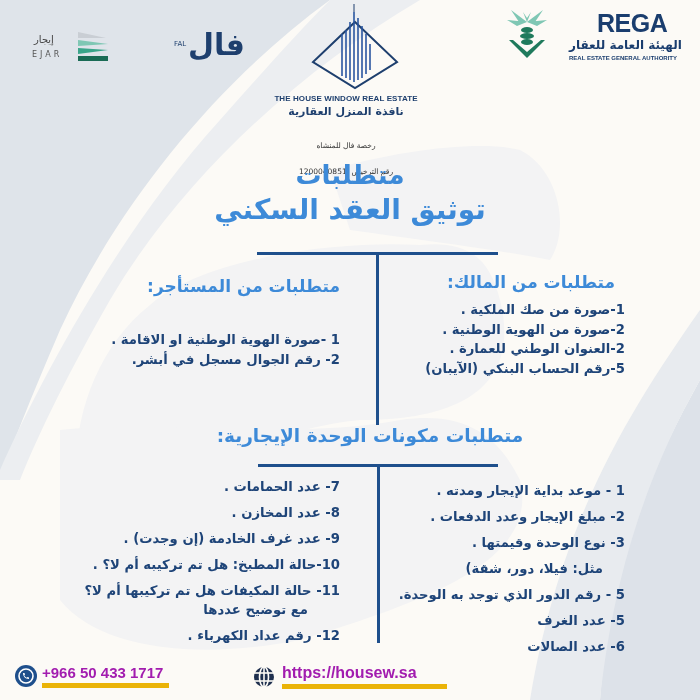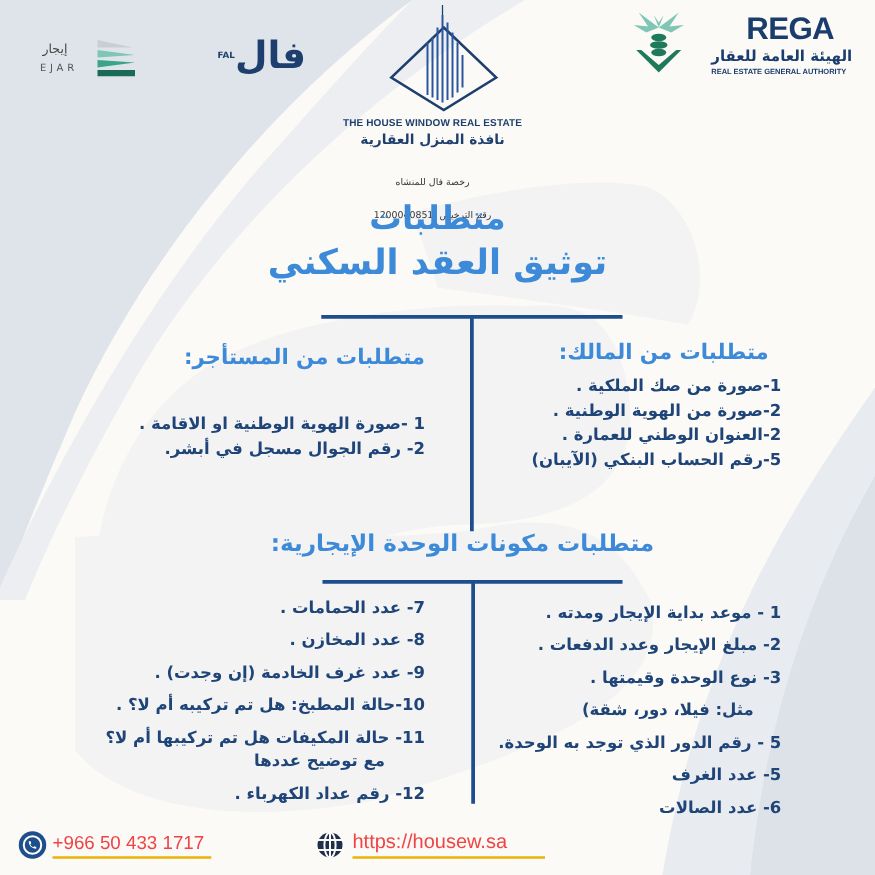--- a/index.html
+++ b/index.html
@@ -15,21 +15,21 @@
 
   .layer { position: absolute; z-index: 2; }
 
   
   .ejar { left: 30px; top: 30px; width: 80px; height: 36px; }
   .ejar .ejar-ar { position: absolute; left: 4px; top: 4px; font-size: 10px; color: #444; direction: rtl; }
   .ejar .ejar-en { position: absolute; left: 2px; top: 20px; font-size: 8px; letter-spacing: 3px; color: #555; font-family: "DejaVu Sans", sans-serif; }
   .ejar .ejar-mark { position: absolute; left: 46px; top: 0; width: 34px; height: 32px; }
 
   .fal { left: 172px; top: 28px; width: 75px; height: 40px; }
-  .fal .fal-en { position: absolute; left: 2px; top: 12px; font-size: 7px; color: #1e3f6e; font-weight: bold; }
+  .fal .fal-en { position: absolute; left: 2px; top: 12px; font-size: 7px; color: #1e3f6e; font-weight: normal; }
   .fal .fal-ar { position: absolute; left: 16px; top: 0px; font-size: 30px; color: #1e3f6e; font-weight: bold; direction: rtl; line-height: 34px; }
 
   .house-logo { left: 300px; top: 0px; width: 110px; height: 90px; }
   .house-text { left: 240px; top: 94px; width: 212px; text-align: center; }
   .house-en { font-size: 8px; font-weight: bold; color: #1e3f6e; font-family: "Liberation Sans", sans-serif; letter-spacing: 0.1px; }
   .house-ar { font-size: 11px; font-weight: bold; color: #1e3f6e; direction: rtl; margin-top: 2px; }
   .house-lic1 { font-size: 7.5px; color: #333; direction: rtl; margin-top: 23px; }
   .house-lic2 { font-size: 7.5px; color: #333; direction: rtl; margin-top: 17px; }
 
   .rega { left: 505px; top: 8px; width: 190px; height: 60px; }
@@ -65,21 +65,21 @@
   .unit-right .note { padding-right: 22px; }
 
   .unit-left { left: 60px; top: 474px; width: 280px; direction: rtl; }
   .unit-left .list-item { line-height: 26px; }
   .unit-left .wrap { white-space: normal; line-height: 19px; padding: 3px 0 4px; }
   .unit-left .wrap-2 { padding-right: 32px; display: block; }
 
   
   .footer { left: 0; top: 660px; width: 700px; height: 40px; z-index: 2; }
   .f-item { position: absolute; top: 4px; display: flex; align-items: center; }
-  .f-text { font-family: "Liberation Sans", sans-serif; font-weight: normal; color: #ef4444; border-bottom: 2px solid #eab308; padding-bottom: 2px; }
+  .f-text { font-family: "Liberation Sans", sans-serif; font-weight: bold; color: #a21caf; border-bottom: 5px solid #eab308; padding-bottom: 2px; }
   .f-phone { left: 14px; }
   .f-phone .f-text { font-size: 15px; margin-left: 4px; padding-right: 6px; }
   .f-web { left: 252px; }
   .f-web .f-text { font-size: 16px; margin-left: 6px; padding-right: 30px; }
   .f-mail { left: 488px; }
   .f-mail .f-text { font-size: 16.5px; margin-left: 10px; padding-left: 2px; padding-right: 2px; }
 </style>
 </head>
 <body>
 

